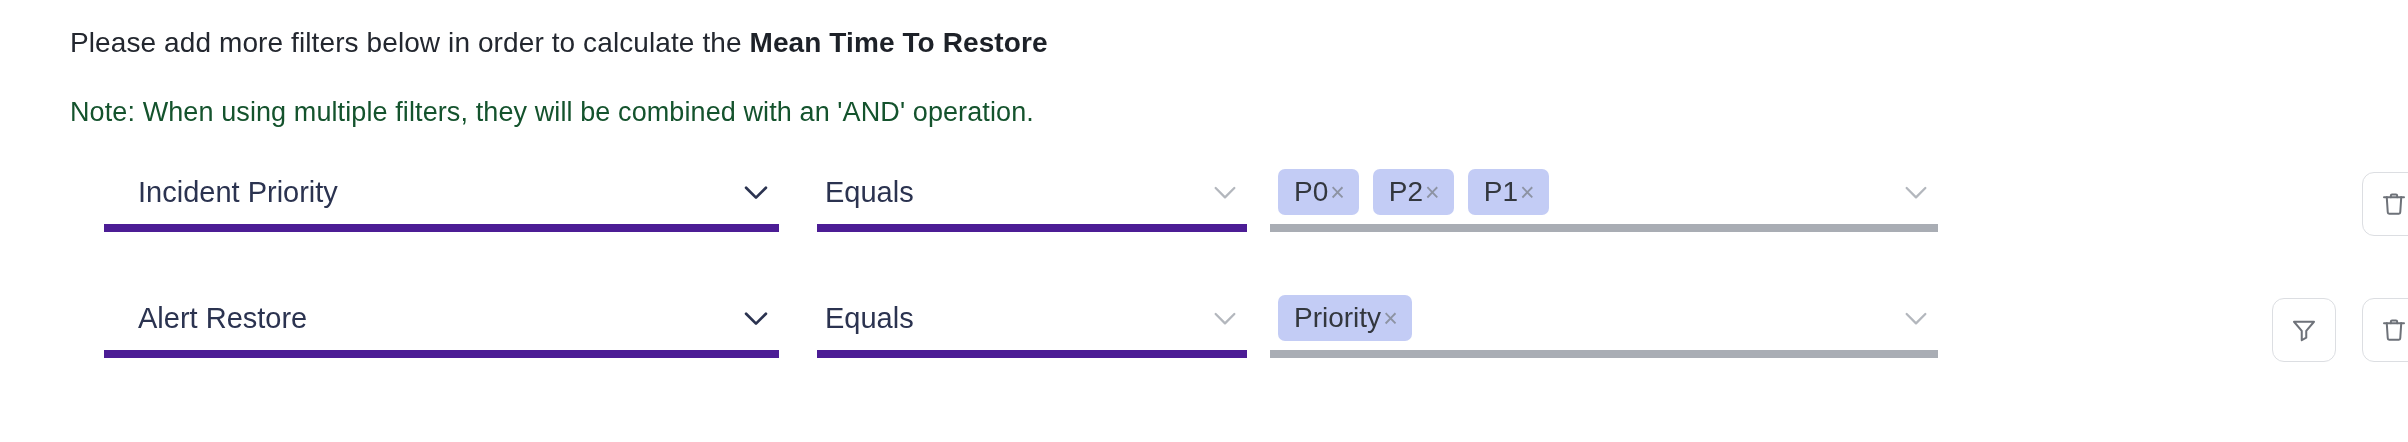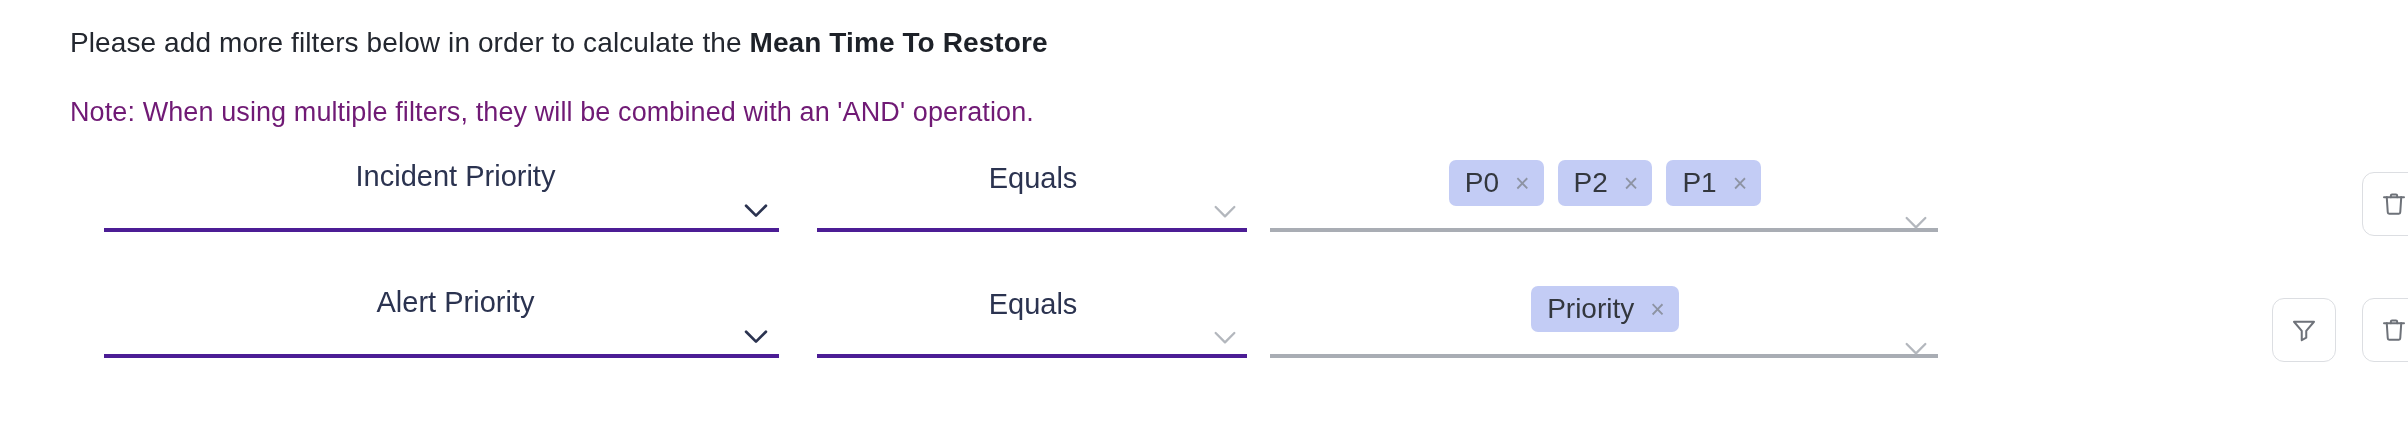--- a/index.html
+++ b/index.html
@@ -39,21 +39,21 @@
   .intro .strong {
     font-weight: 700;
     color: #1d2128;
   }
   .note {
     position: absolute;
     left: 28px;
     top: 96px;
     font-size: 27px;
     line-height: 32px;
-    color: #701a75;
+    color: #14532d;
     white-space: nowrap;
     letter-spacing: 0.1px;
   }
 
   
   .rows {
     position: absolute;
     left: 0;
     top: 160px;
     width: 2408px;
@@ -61,26 +61,25 @@
   .filter-row {
     position: relative;
     height: 126px;
     width: 2408px;
   }
 
   
   .field {
     position: absolute;
     height: 72px;
-    border-bottom: 4px solid #4c1d95;
+    border-bottom: 8px solid #4c1d95;
     display: flex;
     align-items: center;
     cursor: pointer;
     background: transparent;
-    flex-direction: column;
   }
   .field .value {
     font-size: 29px;
     color: #2b3350;
     white-space: nowrap;
     flex: 0 0 auto;
   }
   .field .chev {
     margin-left: auto;
     flex: 0 0 auto;
@@ -113,21 +112,21 @@
   .tags {
     display: flex;
     align-items: center;
     gap: 14px;
     flex: 1 1 auto;
     min-width: 0;
   }
   .tag {
     display: inline-flex;
     align-items: center;
-    gap: 14px;
+    gap: 0;
     height: 46px;
     padding: 0 12px 0 16px;
     border-radius: 7px;
     background: #c3ccf5;
     color: #33373e;
     font-size: 28px;
     line-height: 1;
     white-space: nowrap;
     cursor: default;
   }
@@ -227,21 +226,21 @@
               <path d="M6.2 6.5l.8 12.1c0 .6.5 1.1 1.1 1.1h7.8c.6 0 1.1-.5 1.1-1.1l.8-12.1" stroke="#6e7279" stroke-width="1.6" stroke-linecap="round" stroke-linejoin="round"></path>
             </svg>
           </span>
         </button>
       </div>
     </div>
 
     <div class="filter-row row-2">
 
       <div class="field field-attribute">
-        <span class="value">Alert Priority</span>
+        <span class="value">Alert Restore</span>
         <span class="chev">
           <svg width="34" height="34" viewBox="0 0 24 24" fill="none">
               <path d="M5 9l7 7 7-7" stroke="#2b3350" stroke-width="1.9" stroke-linecap="round" stroke-linejoin="round"></path>
             </svg>
         </span>
       </div>
 
       <div class="field field-operator">
         <span class="value">Equals</span>
         <span class="chev">

